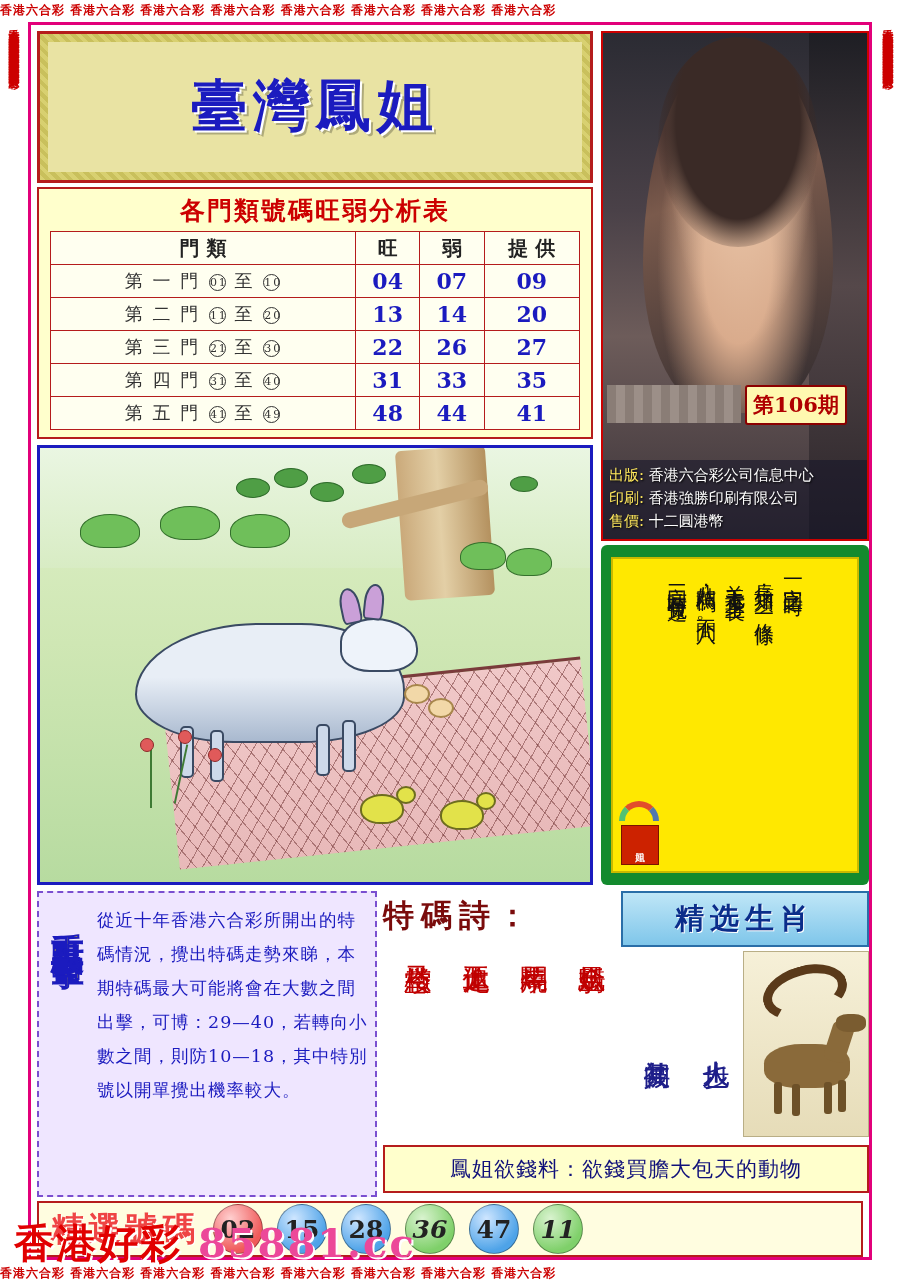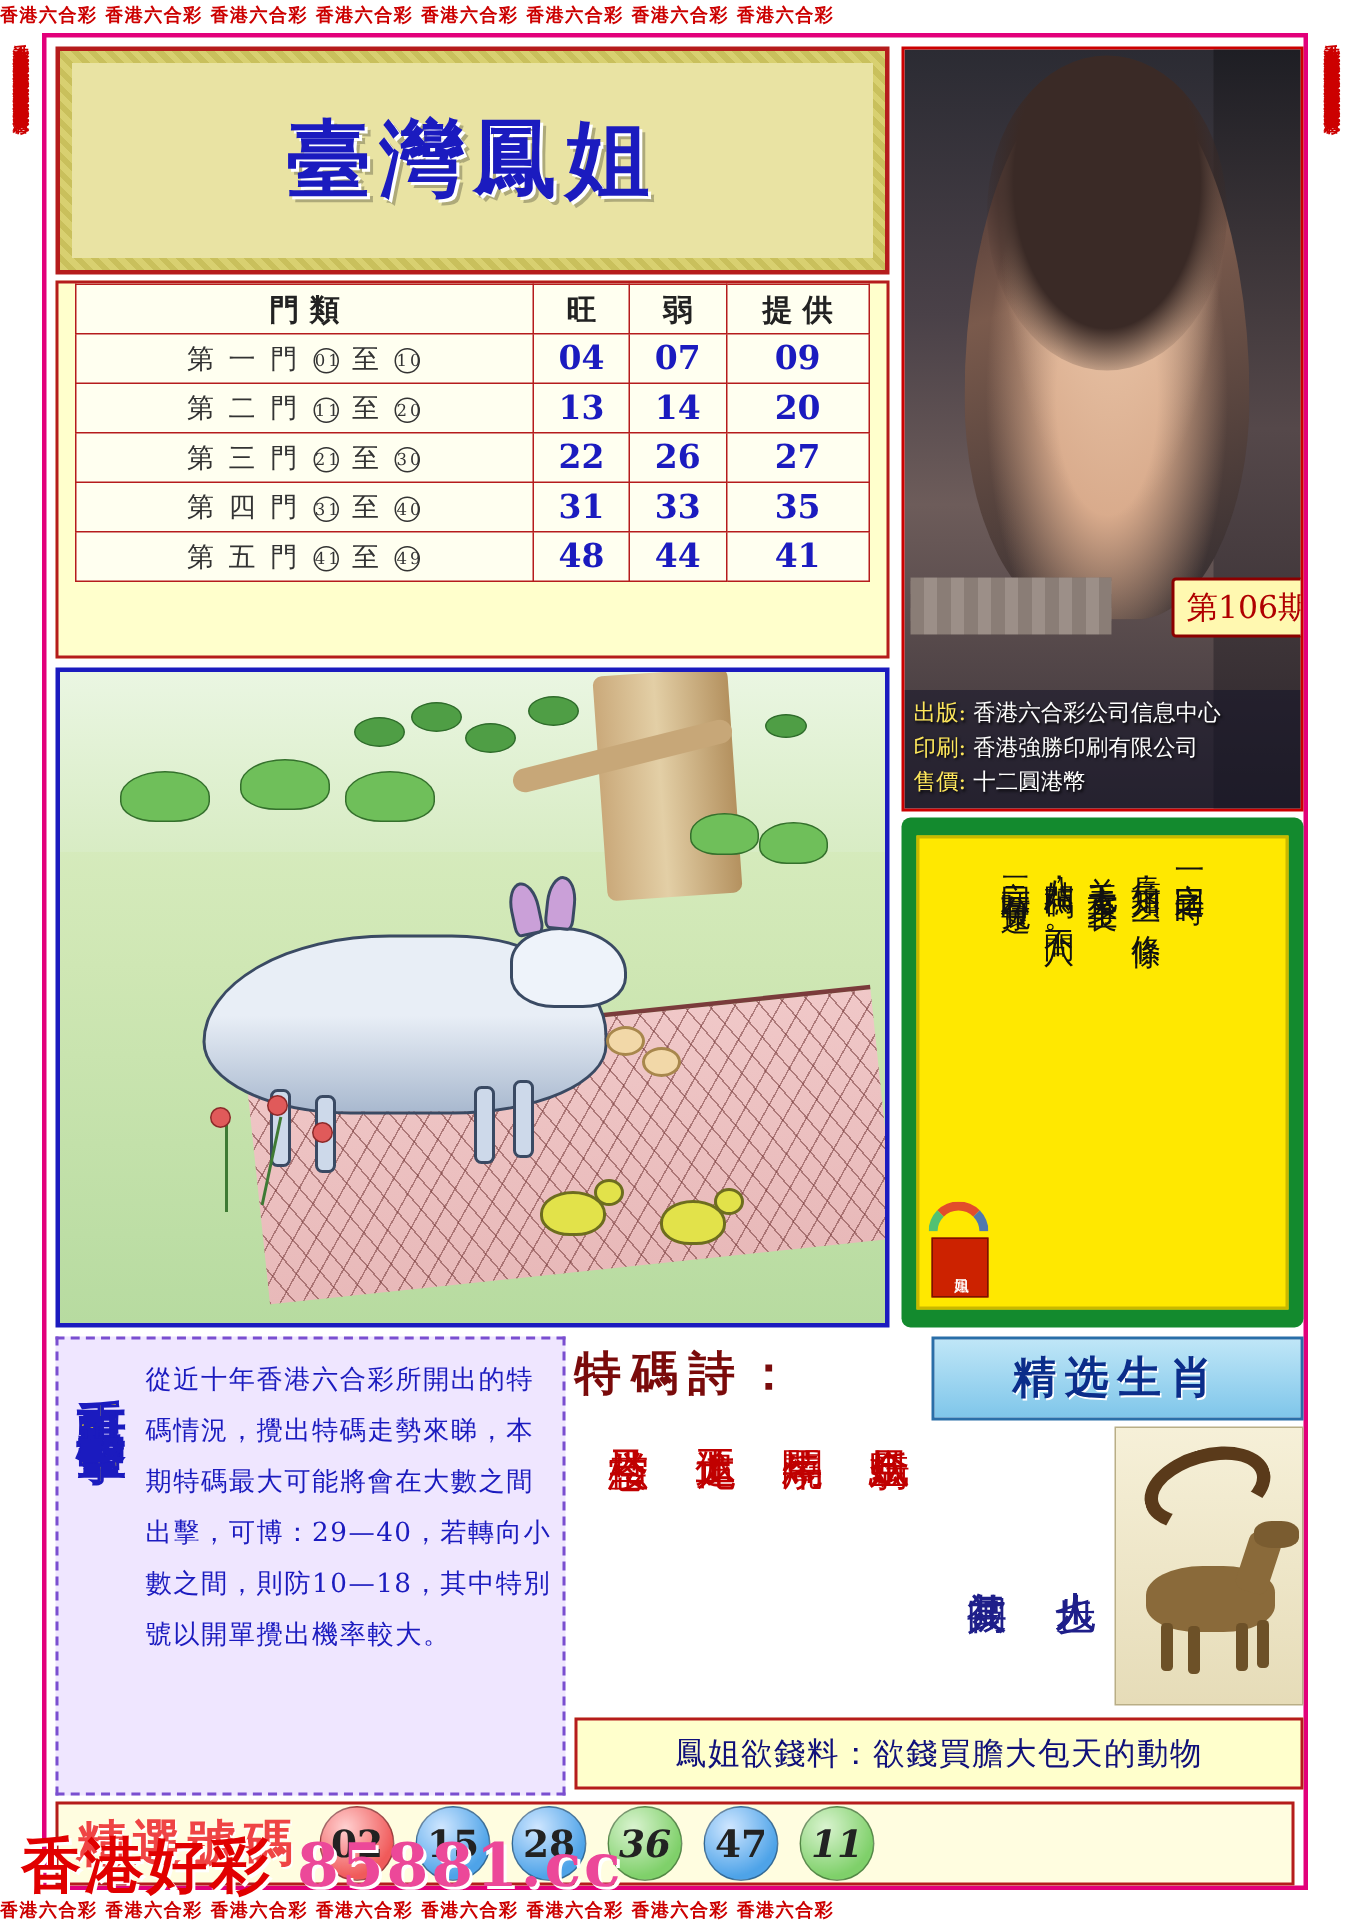--- a/index.html
+++ b/index.html
@@ -129,24 +129,23 @@
     border-radius:50%;
   }
   .photo-bg-right {
     position:absolute; right:0; top:0; width:58px; height:100%;
     background:linear-gradient(180deg,#1e1e24,#55484a,#2a2429);
   }
   .photo-label {
     position:absolute; left:142px; top:352px; width:102px; height:40px;
     background:#fff8b0; border:2px solid #8b0000;
     display:flex; align-items:center; justify-content:center;
-    font-size:21px; font-weight:normal; color:#b00000;
+    font-size:21px; font-weight:bold; color:#b00000;
     font-family:"DejaVu Serif","Liberation Serif",serif;
     border-radius:3px;
-    margin-left:36px;
   }
   .photo-mosaic {
     position:absolute; left:4px; top:352px; width:134px; height:38px;
     background:repeating-linear-gradient(90deg,#8a7d76 0 9px,#9c8f88 9px 18px),
                repeating-linear-gradient(0deg,rgba(0,0,0,.12) 0 9px,rgba(255,255,255,.06) 9px 18px);
   }
   .photo-credits {
     position:absolute; left:0; bottom:0; width:100%;
     background:rgba(20,20,40,.55);
     padding:4px 6px 6px;
@@ -383,20 +382,21 @@
 
   <div class="frame">
 
     <div class="title-box">
       <div class="title-inner">
         <div class="title-text">臺灣鳳姐</div>
       </div>
     </div>
 
     <div class="table-box">
+      <div class="table-title">各門類號碼旺弱分析表</div>
       <table class="analysis">
         <thead>
           <tr>
             <th>門  類</th>
             <th>旺</th>
             <th>弱</th>
             <th>提 供</th>
           </tr>
         </thead>
         <tbody>

